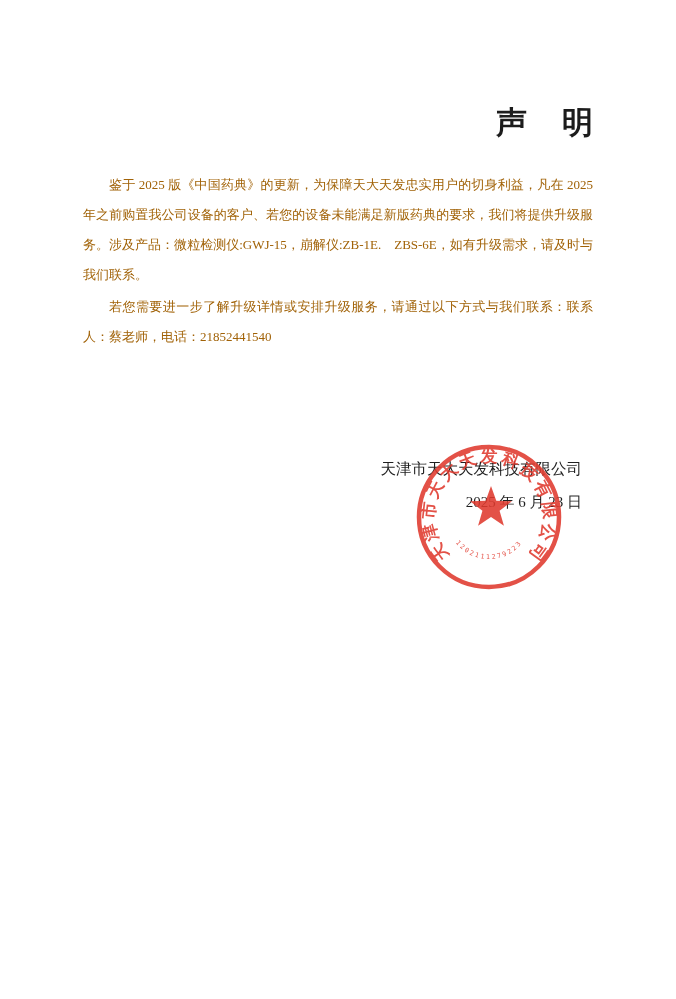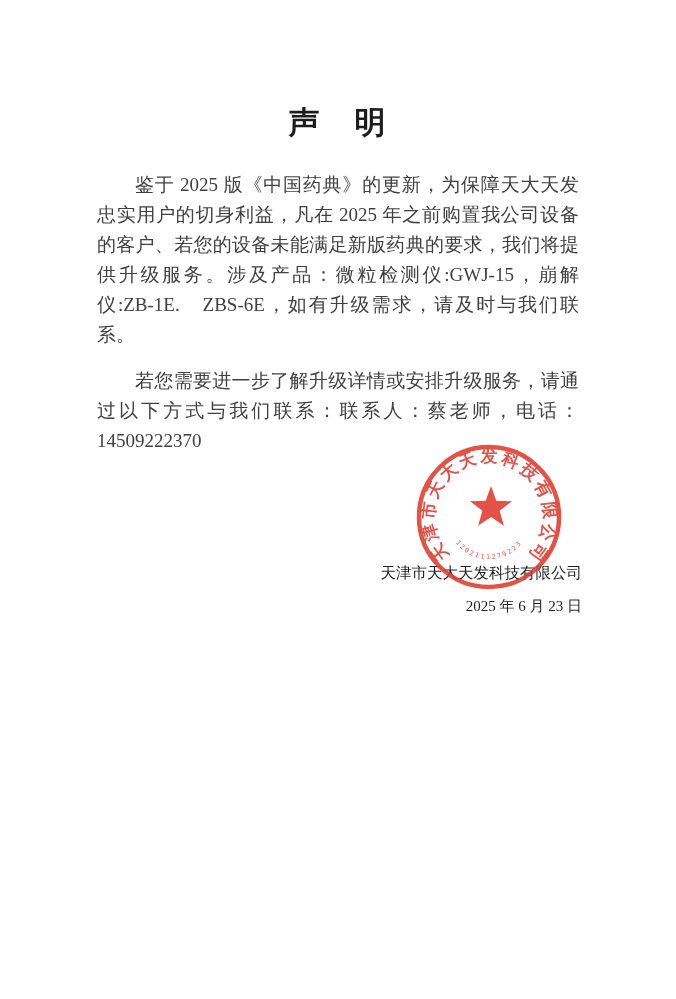--- a/index.html
+++ b/index.html
@@ -17,36 +17,36 @@
     color: #222222;
   }
   .content {
     position: absolute;
     left: 81px;
     top: 0;
     width: 514px;
   }
   .doc-title {
     margin: 102px 0 0 0;
-    text-align: center;
+    text-align: right;
     font-size: 31px;
     font-weight: bold;
     color: #1c1c1c;
     letter-spacing: 2px;
   }
   .body-text {
     margin-top: 26px;
   }
   .body-text p {
-    margin: 16px;
-    font-size: 19px;
+    margin: 2px;
+    font-size: 13px;
     line-height: 30px;
     text-indent: 2em;
     text-align: justify;
-    color: #404040;
+    color: #a16207;
   }
   .signature {
     margin-top: 106px;
     text-align: right;
     padding-right: 13px;
     position: relative;
     z-index: 1;
   }
   .signature .company {
     font-size: 15.5px;
@@ -84,21 +84,21 @@
 <body>
 
 <div class="page">
 
   <div class="content">
 
     <h1 class="doc-title">声　明</h1>
 
     <div class="body-text">
       <p>鉴于 2025 版《中国药典》的更新，为保障天大天发忠实用户的切身利益，凡在 2025 年之前购置我公司设备的客户、若您的设备未能满足新版药典的要求，我们将提供升级服务。涉及产品：微粒检测仪:GWJ-15，崩解仪:ZB-1E.　ZBS-6E，如有升级需求，请及时与我们联系。</p>
-      <p>若您需要进一步了解升级详情或安排升级服务，请通过以下方式与我们联系：联系人：蔡老师，电话：14509222370</p>
+      <p>若您需要进一步了解升级详情或安排升级服务，请通过以下方式与我们联系：联系人：蔡老师，电话：21852441540</p>
     </div>
 
     <div class="signature">
       <div class="company">天津市天大天发科技有限公司</div>
       <div class="date">2025 年 6 月 23 日</div>
     </div>
 
   </div>
 
   <svg class="seal" viewBox="0 0 150 150">

